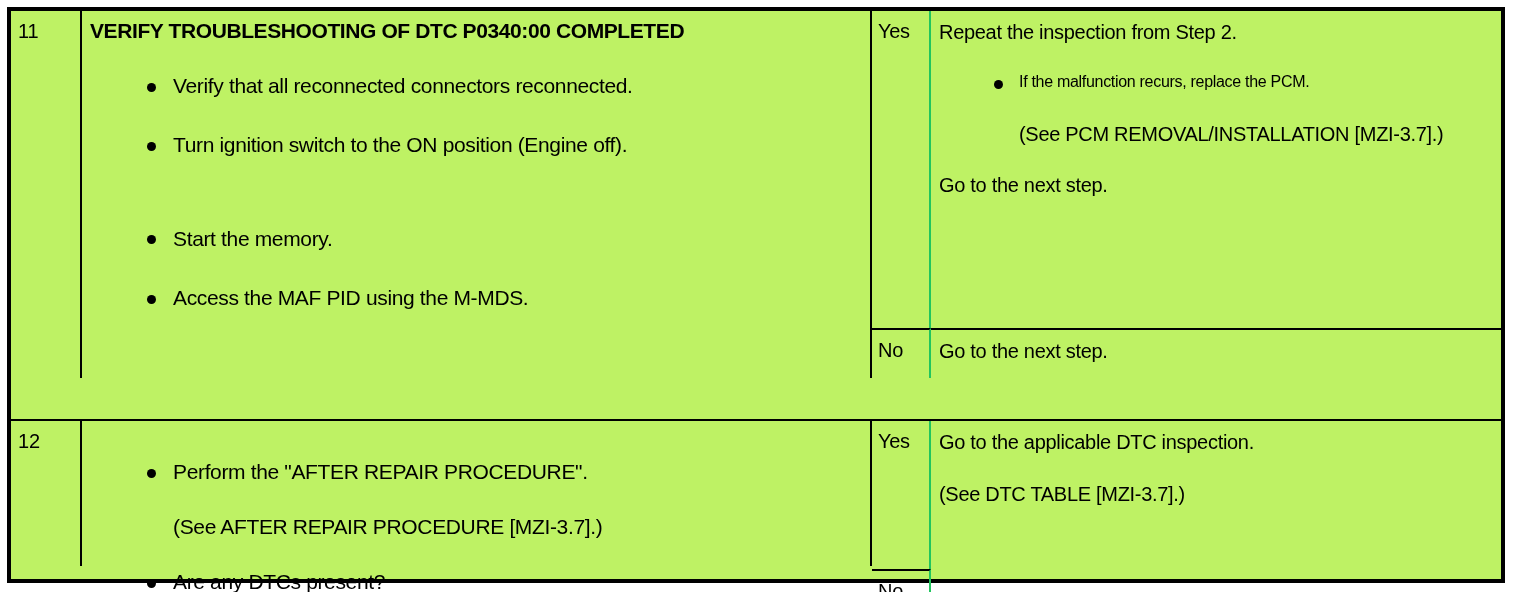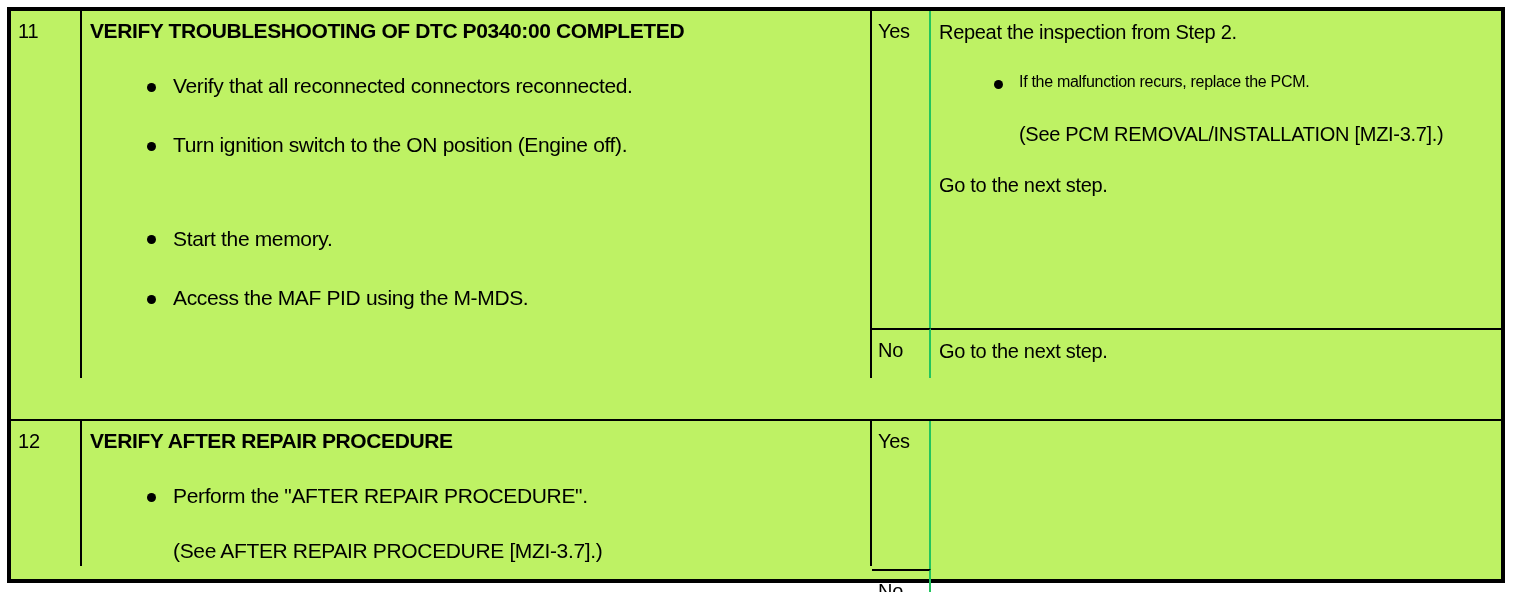--- a/index.html
+++ b/index.html
@@ -234,39 +234,44 @@
       </div>
     </div>
 
     <div class="row row-12">
 
       <div class="cell-step">
         <span>12</span>
       </div>
 
       <div class="cell-proc">
-        <div class="proc-title">VERIFY AFTER REPAIR PROCEDURE</div>
         <div class="sp-30"></div>
         <ul class="bullet-list">
           <li class="bullet-item">
             <span class="dot"></span>
             <span>Perform the "AFTER REPAIR PROCEDURE".</span>
           </li>
           <div class="sp-30"></div>
           <div class="note-line">(See AFTER REPAIR PROCEDURE [MZI-3.7].)</div>
           <div class="sp-30"></div>
           <li class="bullet-item">
             <span class="dot"></span>
+            <span>Are any DTCs present?</span>
           </li>
         </ul>
       </div>
 
       <div class="cell-yn ans-yes-12">
         <span>Yes</span>
       </div>
+      <div class="cell-ans ans-yes-12">
+        <div class="ans-text">Go to the applicable DTC inspection.</div>
+        <div class="sp-28"></div>
+        <div class="ans-text">(See DTC TABLE [MZI-3.7].)</div>
+      </div>
 
       <div class="cell-yn ans-no-12">
         <span>No</span>
       </div>
     </div>
 
   </div>
 </div>
 
 </body></html>

